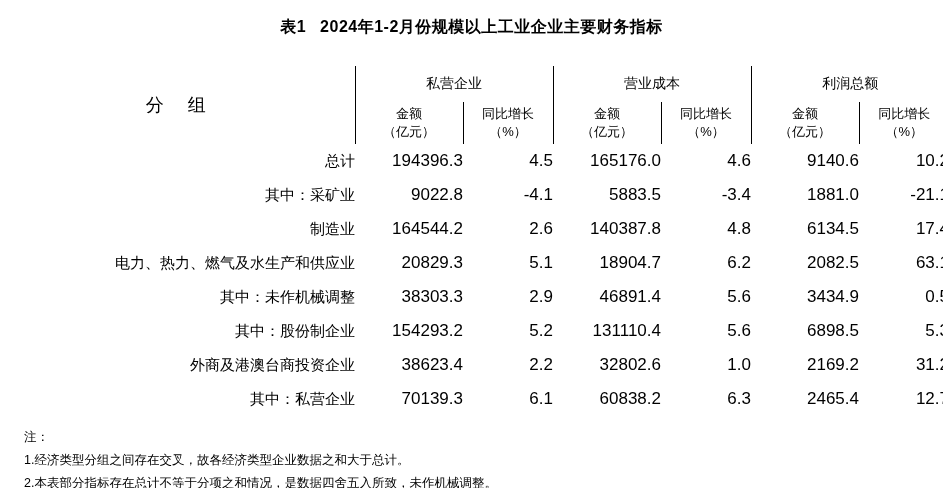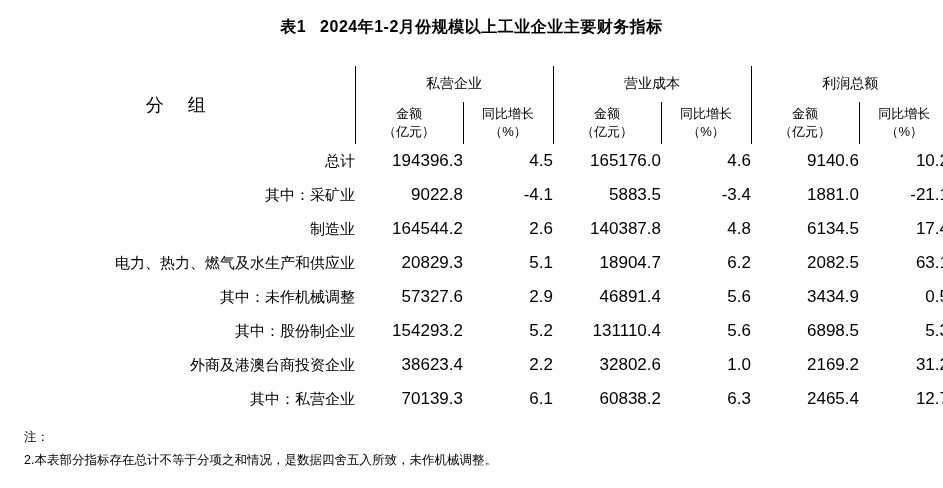--- a/index.html
+++ b/index.html
@@ -192,21 +192,21 @@
         <td class="num vline">20829.3</td>
         <td class="num">5.1</td>
         <td class="num vline">18904.7</td>
         <td class="num">6.2</td>
         <td class="num vline">2082.5</td>
         <td class="num">63.1</td>
       </tr>
 
       <tr class="datarow">
         <td class="label indent-1">其中：未作机械调整</td>
-        <td class="num vline">57327.6</td>
+        <td class="num vline">38303.3</td>
         <td class="num">2.9</td>
         <td class="num vline">46891.4</td>
         <td class="num">5.6</td>
         <td class="num vline">3434.9</td>
         <td class="num">0.5</td>
       </tr>
 
       <tr class="datarow">
         <td class="label indent-1">其中：股份制企业</td>
         <td class="num vline">154293.2</td>
@@ -234,16 +234,17 @@
         <td class="num vline">60838.2</td>
         <td class="num">6.3</td>
         <td class="num vline">2465.4</td>
         <td class="num">12.7</td>
       </tr>
     </tbody>
   </table>
 
   <div class="notes">
     <div>注：</div>
+    <div>1.经济类型分组之间存在交叉，故各经济类型企业数据之和大于总计。</div>
     <div>2.本表部分指标存在总计不等于分项之和情况，是数据四舍五入所致，未作机械调整。</div>
   </div>
 
 </div>
 
 </body></html>

